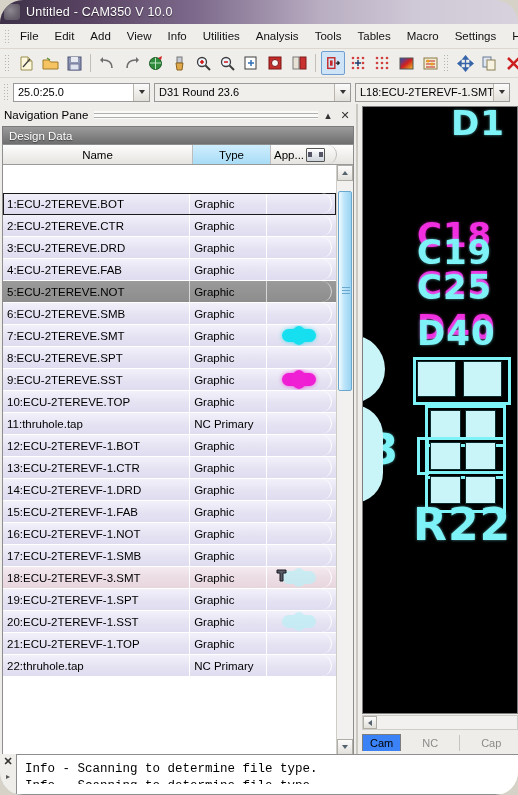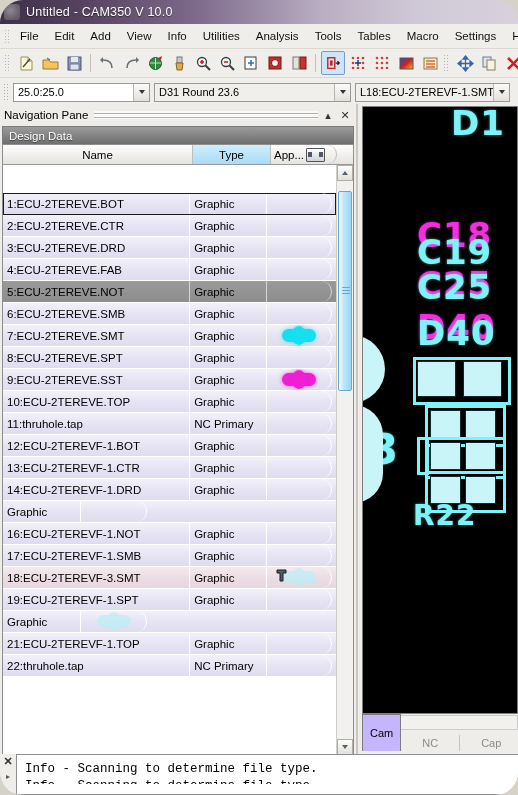--- a/index.html
+++ b/index.html
@@ -179,22 +179,22 @@
     background:#f2f1ef;border:1px solid #cfcdc7;box-sizing:border-box;display:flex;align-items:center;}
   .hsb .hb{width:14px;height:13px;background:linear-gradient(#fcfcfc,#e2e0da);
     border:1px solid #b0ada6;box-sizing:border-box;display:flex;align-items:center;justify-content:center;}
   .hsb .hb i{width:0;height:0;border-top:3px solid transparent;border-bottom:3px solid transparent;}
   .hsb .hb.l i{border-right:4px solid #55636e;}
 
   .cam-tabs{position:absolute;left:4px;top:629px;width:156px;height:18px;
     display:flex;align-items:flex-end;}
   .ctab{padding:2px 21px;font-size:11px;color:#8b8b8b;
     border-right:1px solid #c6c4be;white-space:nowrap;}
-  .ctab.active{color:#000;background:#c4b5fd;border:1px solid #7d7d7d;
-    border-bottom:none;padding:12px 7px;}
+  .ctab.active{color:#000;background:#3b82f6;border:1px solid #7d7d7d;
+    border-bottom:none;padding:2px 7px;}
 
   
   .logpane{position:absolute;left:0;top:754px;width:518px;height:41px;
     background:#efeeea;box-sizing:border-box;display:flex;}
   .log-gutter{width:16px;display:flex;flex-direction:column;align-items:center;padding-top:2px;}
   .log-gutter .gx{font-size:11px;font-weight:bold;color:#333;line-height:11px;}
   .log-gutter .ga{font-size:8px;color:#555;margin-top:5px;}
   .log-body{flex:1;background:#fff;border:1px solid #8e8e8e;border-right:none;
     box-sizing:border-box;padding:6px 0 0 8px;overflow:hidden;}
   .log-line{font-family:"Liberation Mono",monospace;font-size:12.5px;white-space:nowrap;line-height:17px;}
@@ -517,20 +517,21 @@
               <div class="c app"></div>
               <div class="c spacer"></div>
             </div>
             <div class="row">
               <div class="c name">14:ECU-2TEREVF-1.DRD</div>
               <div class="c type">Graphic</div>
               <div class="c app"></div>
               <div class="c spacer"></div>
             </div>
             <div class="row">
+              <div class="c name">15:ECU-2TEREVF-1.FAB</div>
               <div class="c type">Graphic</div>
               <div class="c app"></div>
               <div class="c spacer"></div>
             </div>
             <div class="row">
               <div class="c name">16:ECU-2TEREVF-1.NOT</div>
               <div class="c type">Graphic</div>
               <div class="c app"></div>
               <div class="c spacer"></div>
             </div>
@@ -551,20 +552,21 @@
               </div>
               <div class="c spacer"></div>
             </div>
             <div class="row">
               <div class="c name">19:ECU-2TEREVF-1.SPT</div>
               <div class="c type">Graphic</div>
               <div class="c app"></div>
               <div class="c spacer"></div>
             </div>
             <div class="row">
+              <div class="c name">20:ECU-2TEREVF-1.SST</div>
               <div class="c type">Graphic</div>
               <div class="c app">
                 <div class="apad faint"></div>
               </div>
               <div class="c spacer"></div>
             </div>
             <div class="row">
               <div class="c name">21:ECU-2TEREVF-1.TOP</div>
               <div class="c type">Graphic</div>
               <div class="c app"></div>
@@ -633,21 +635,21 @@
         <div class="pcb-text pcb-cyan" style="left:88px;top:-4px;font-size:34px;">D1</div>
 
         <div class="pcb-text pcb-mag" style="left:54px;top:108px;font-size:34px;">C18</div>
         <div class="pcb-text pcb-cyan" style="left:54px;top:125px;font-size:34px;">C19</div>
         <div class="pcb-text pcb-mag" style="left:54px;top:157px;font-size:34px;">C25</div>
         <div class="pcb-text pcb-cyan" style="left:54px;top:160px;font-size:34px;">C25</div>
         <div class="pcb-text pcb-mag" style="left:54px;top:200px;font-size:34px;">D40</div>
         <div class="pcb-text pcb-cyan" style="left:54px;top:206px;font-size:34px;">D40</div>
 
         <div class="pcb-text pcb-cyan" style="left:6px;top:318px;font-size:42px;">3</div>
-        <div class="pcb-text pcb-cyan" style="left:50px;top:392px;font-size:28px;">R22</div>
+        <div class="pcb-text pcb-cyan" style="left:50px;top:392px;font-size:44px;">R22</div>
 
         <div class="blob" style="left:-22px;top:228px;width:44px;height:68px;border-radius:0 34px 34px 0;"></div>
         <div class="blob" style="left:-22px;top:298px;width:42px;height:98px;border-radius:0 30px 30px 0;"></div>
 
         <div class="pad-box" style="left:50px;top:250px;width:92px;height:42px;">
           <div class="pad-cell" style="left:1px;top:1px;width:37px;height:34px;"></div>
           <div class="pad-cell" style="left:47px;top:1px;width:37px;height:34px;"></div>
         </div>
 
         <div class="pad-box" style="left:62px;top:298px;width:75px;height:36px;">

